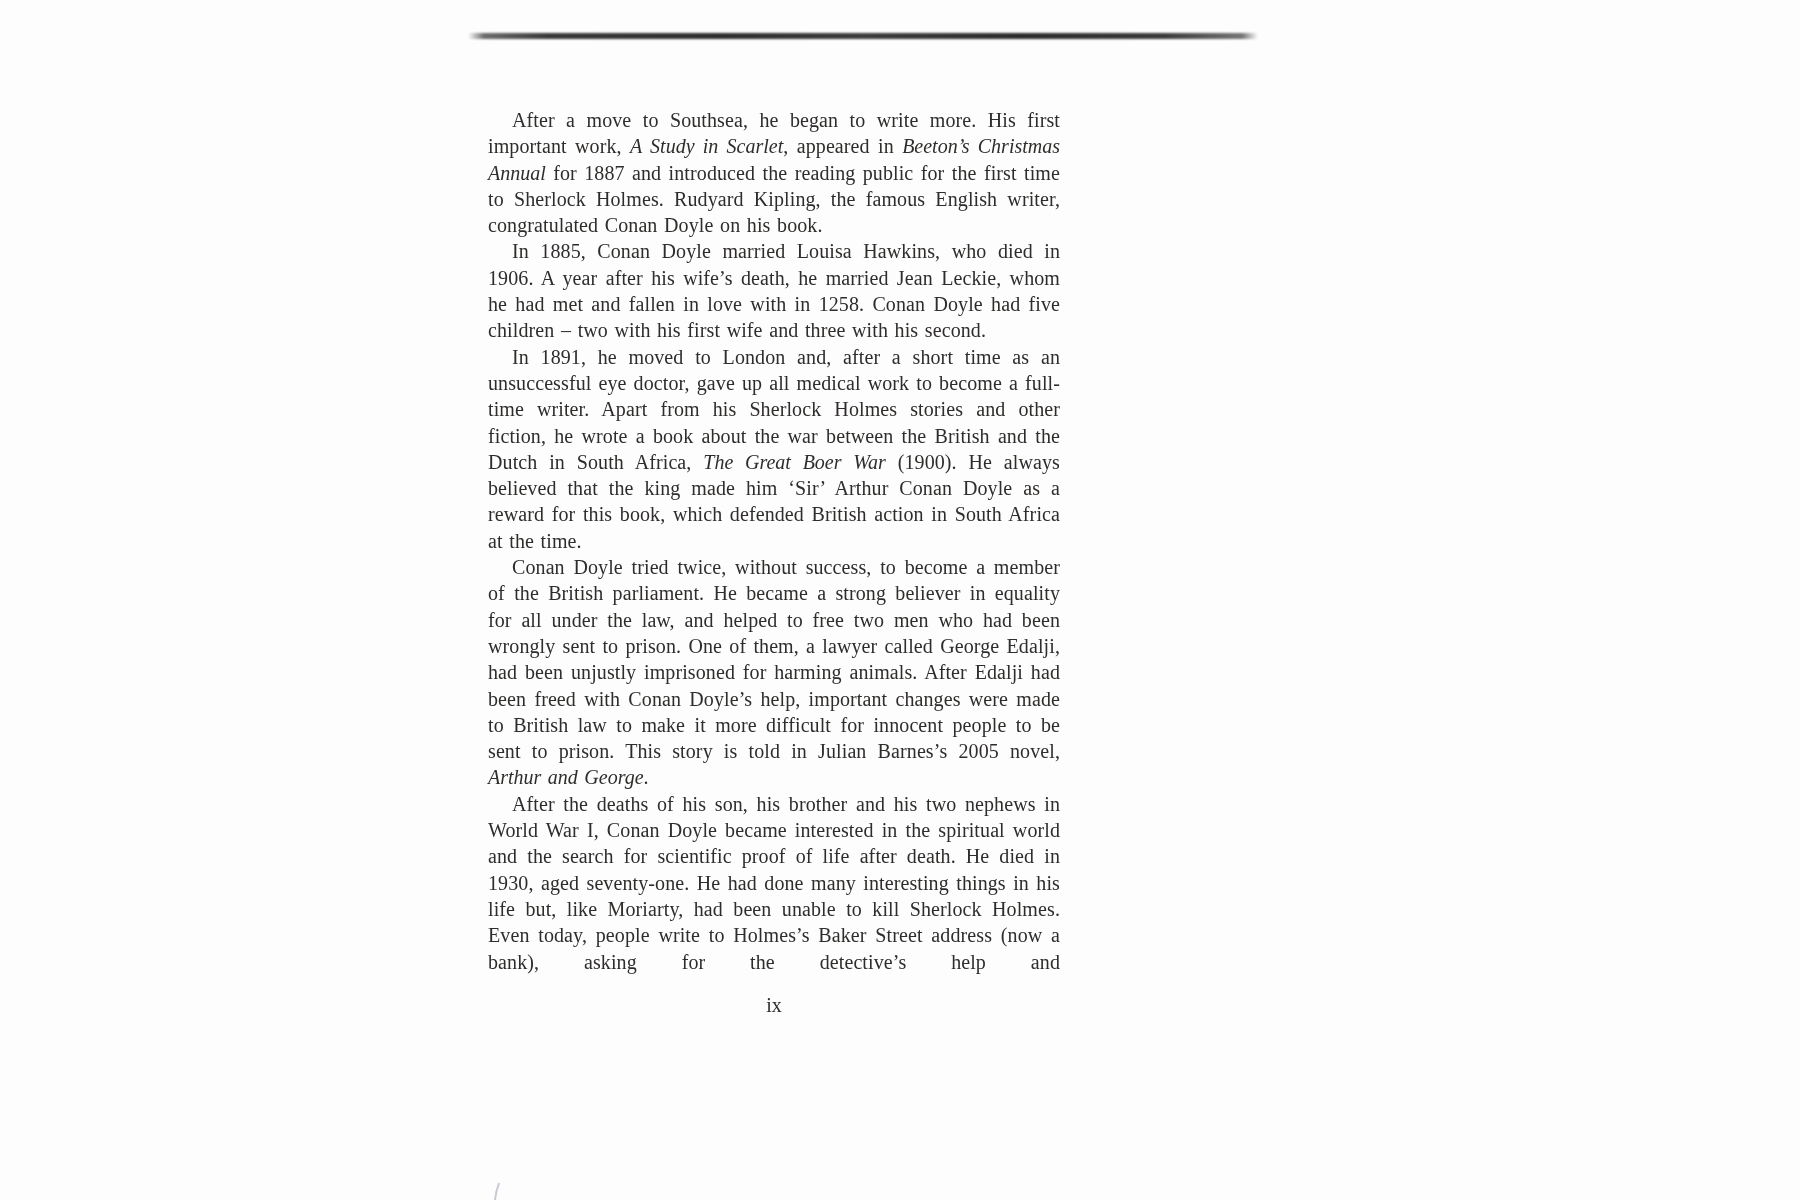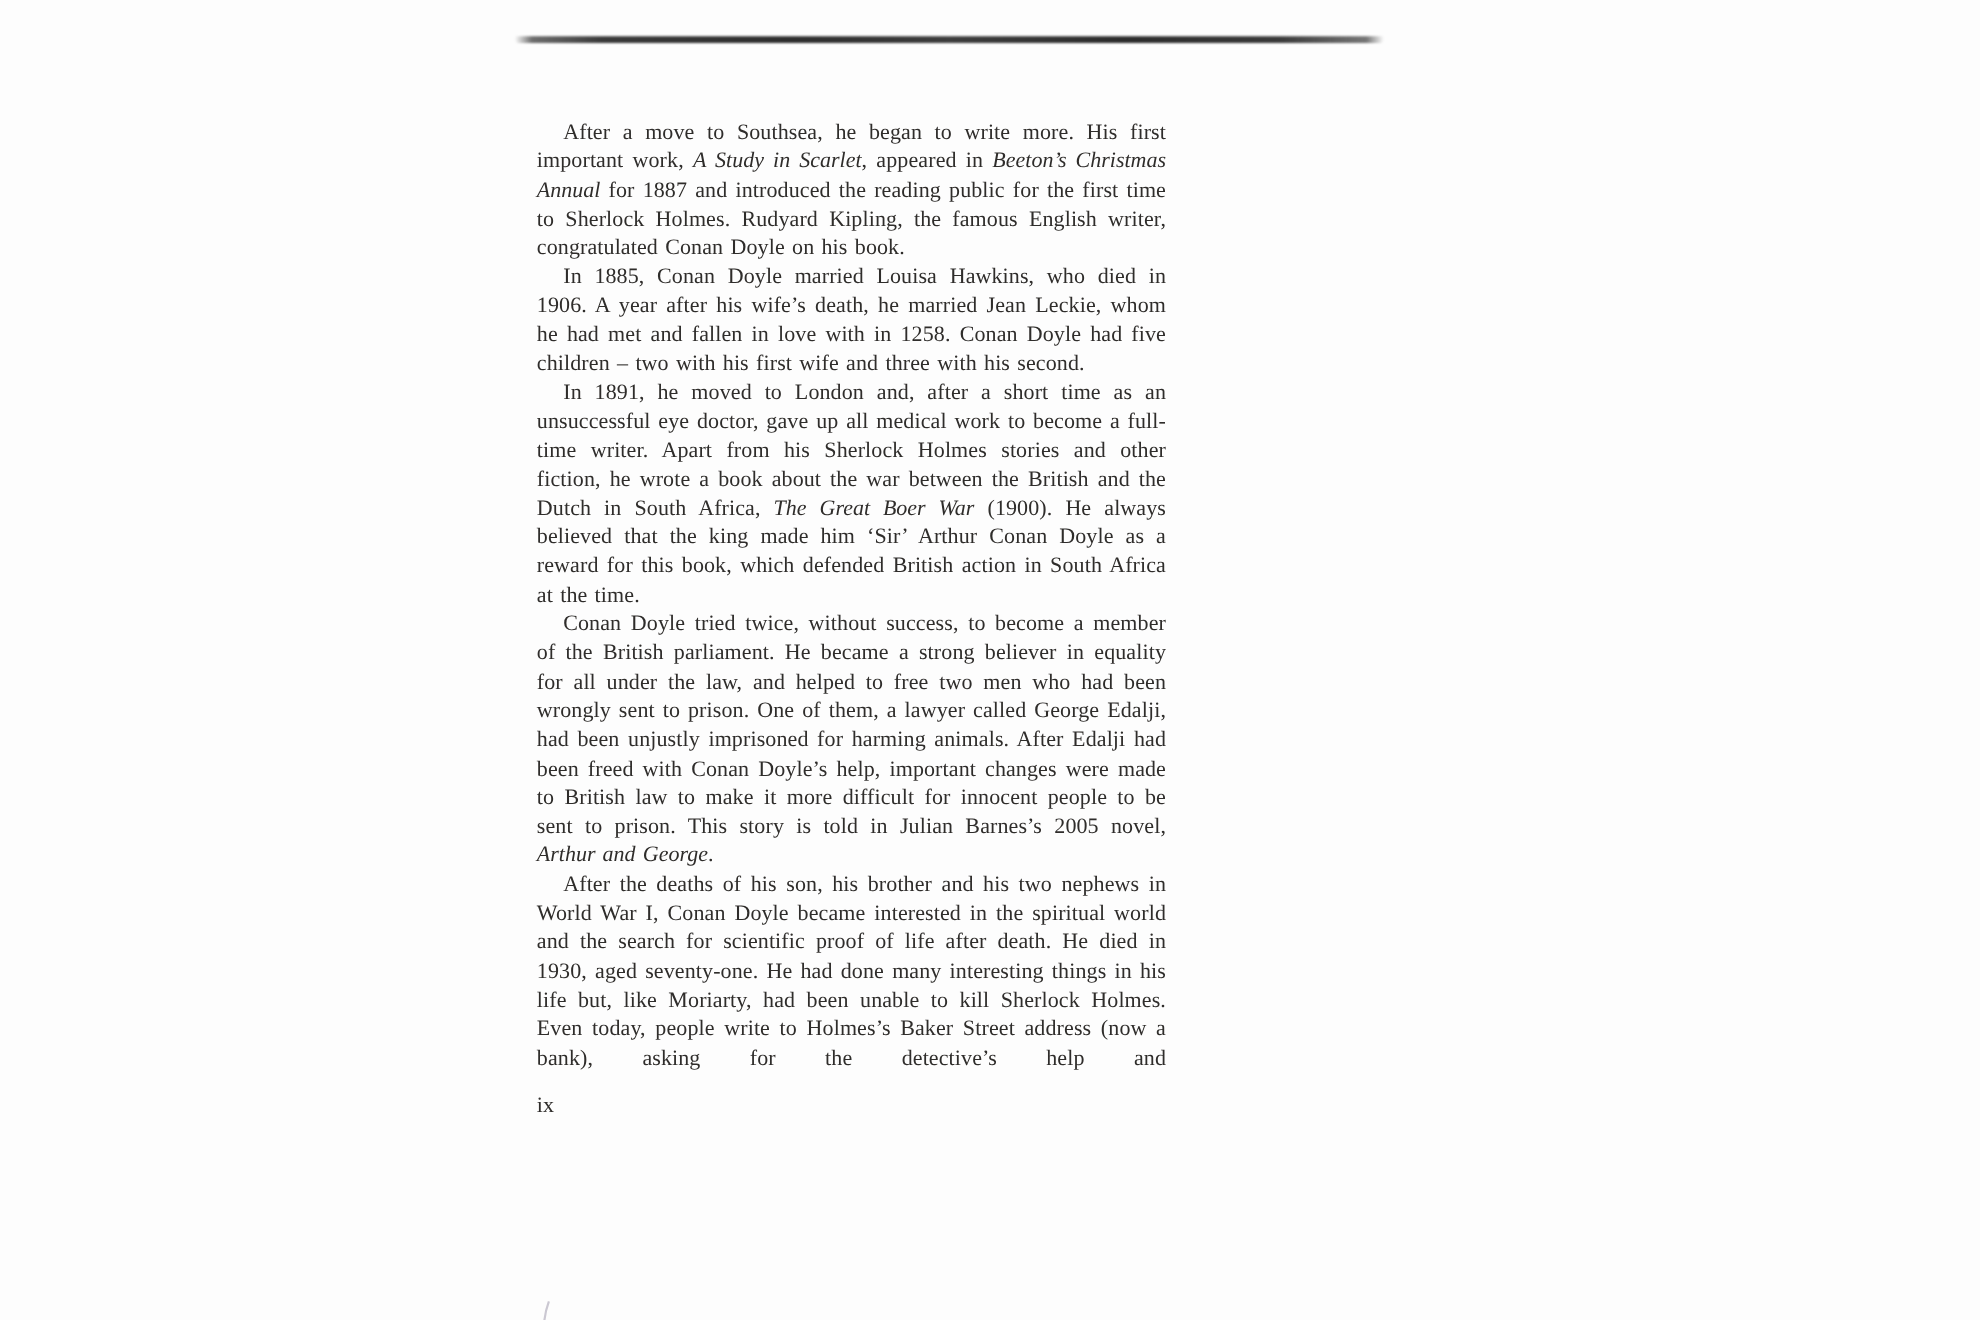--- a/index.html
+++ b/index.html
@@ -55,21 +55,21 @@
   }
   .page-text em {
     font-style: italic;
     letter-spacing: 0;
   }
   .page-number {
     position: absolute;
     left: 488px;
     top: 961px;
     width: 572px;
-    text-align: left;
+    text-align: center;
     color: #2f2d2b;
     font-size: 20px;
   }
   
   .scan-edge-bottom-dark {
     position: absolute;
     left: 492px;
     top: 1188px;
     width: 380px;
     height: 10px;

